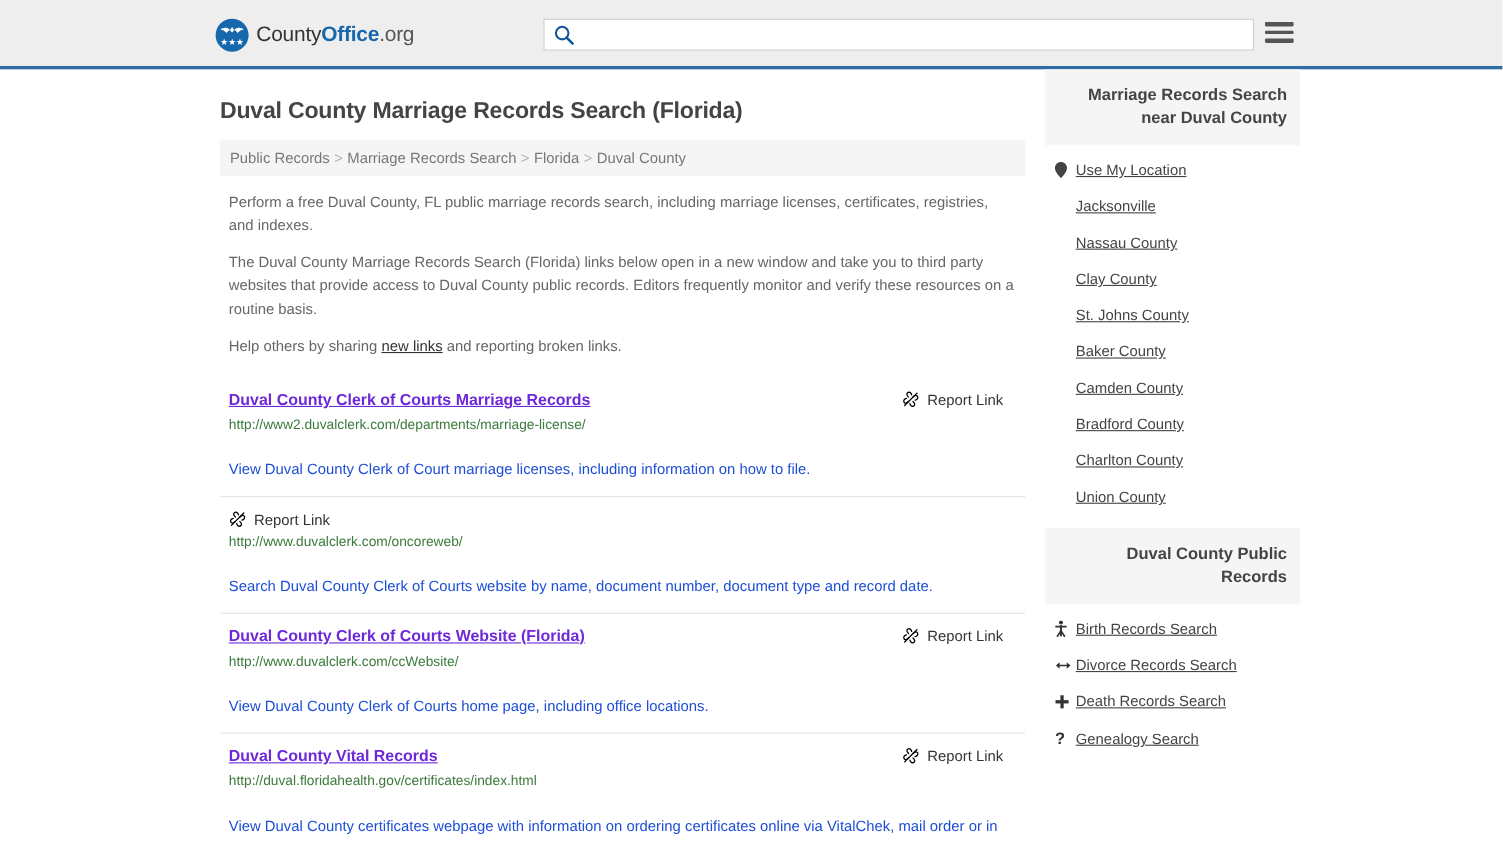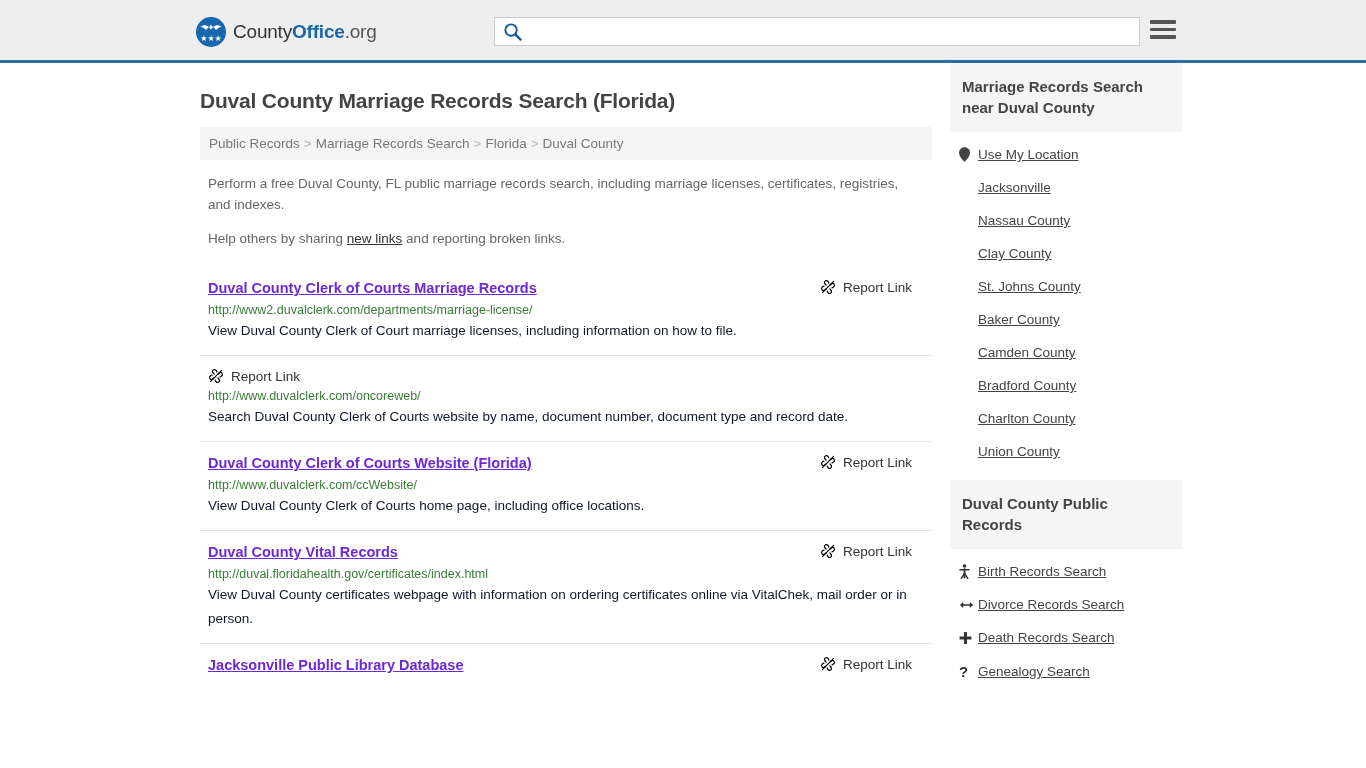--- a/index.html
+++ b/index.html
@@ -190,27 +190,27 @@
   }
   .result-url {
     font-size: 12.5px;
     color: #3c7a3c;
     margin-top: 4px;
     line-height: 17px;
     word-break: break-all;
   }
   .result-desc {
     font-size: 13.5px;
-    color: #0f172a;
+    color: #1d4ed8;
     line-height: 24px;
-    margin-top: 0;
+    margin-top: 20px;
   }
 
   
-  .side-box { margin-bottom: 0; }
+  .side-box { margin-bottom: 0; text-align: right; }
   .side-head {
     background: #f5f5f5;
     padding: 13px 12px 14px 12px;
     font-size: 15px;
     font-weight: bold;
     color: #444444;
     line-height: 21px;
   }
   .side-list { padding: 6px 0 0 0; }
   .side-item {
@@ -273,20 +273,21 @@
 
     <div class="main-col">
 
       <h1 class="page-title">Duval County Marriage Records Search (Florida)</h1>
 
       <div class="breadcrumb">
         <a>Public Records</a><span class="sep">&gt;</span><a>Marriage Records Search</a><span class="sep">&gt;</span><a>Florida</a><span class="sep">&gt;</span><a>Duval County</a>
       </div>
 
       <p class="intro">Perform a free Duval County, FL public marriage records search, including marriage licenses, certificates, registries, and indexes.</p>
+      <p class="intro">The Duval County Marriage Records Search (Florida) links below open in a new window and take you to third party websites that provide access to Duval County public records. Editors frequently monitor and verify these resources on a routine basis.</p>
       <p class="intro"><span>Help others by sharing </span><a>new links</a><span> and reporting broken links.</span></p>
 
       <div class="results">
 
         <div class="result">
           <div class="result-head">
             <a class="result-title">Duval County Clerk of Courts Marriage Records</a>
             <div class="report-link">
               <svg width="16" height="16" viewBox="0 0 20 20">
                 <path d="M7.5 7.5 C5 5 5 3 7 2.2 C9 1.4 10.5 3 11 5" fill="none" stroke="#000" stroke-width="1.5" stroke-linecap="round"></path>

